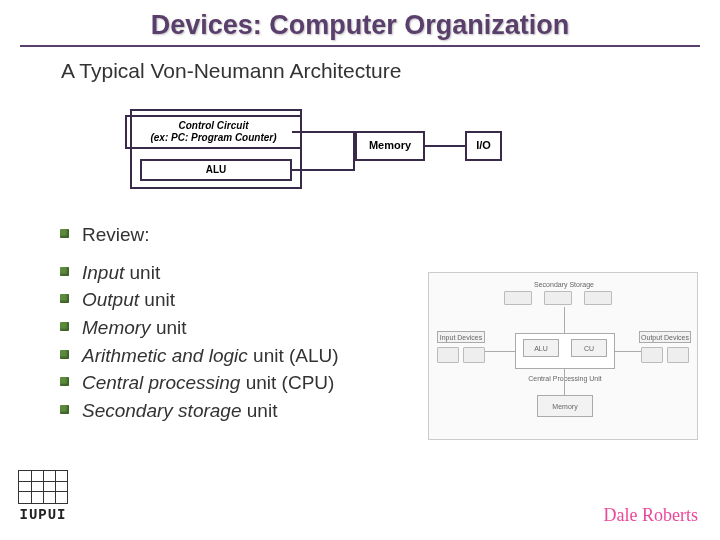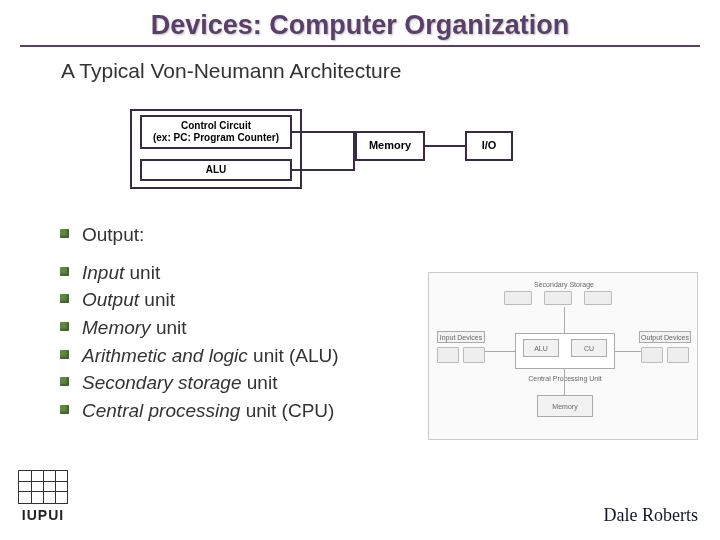--- a/index.html
+++ b/index.html
@@ -57,24 +57,24 @@
     position: absolute;
     border: 2px solid #3a2a4a;
     font-size: 10px;
     font-weight: bold;
     text-align: center;
     display: flex;
     flex-direction: column;
     justify-content: center;
     line-height: 1.2;
   }
-  .ctrl-box { left: 65px; top: 24px; width: 152px; height: 34px; }
+  .ctrl-box { left: 50px; top: 24px; width: 177px; height: 34px; font-style: italic; }
   .alu-box  { left: 65px; top: 68px; width: 152px; height: 22px; }
   .mem-box  { left: 280px; top: 40px; width: 70px; height: 30px; font-size: 11px; }
-  .io-box   { left: 390px; top: 40px; width: 48px; height: 30px; font-size: 11px; }
+  .io-box   { left: 390px; top: 40px; width: 37px; height: 30px; font-size: 11px; }
   .wire {
     position: absolute;
     background: #3a2a4a;
     height: 2px;
   }
   .bullets {
     margin: 10px 0 0 60px;
     list-style: none;
   }
   .bullets li {
@@ -136,34 +136,34 @@
     height: 34px;
     border: 1.5px solid #333;
     background:
       linear-gradient(#333,#333) 0 10px/100% 1px no-repeat,
       linear-gradient(#333,#333) 0 20px/100% 1px no-repeat,
       linear-gradient(#333,#333) 12px 0/1px 100% no-repeat,
       linear-gradient(#333,#333) 24px 0/1px 100% no-repeat,
       linear-gradient(#333,#333) 36px 0/1px 100% no-repeat;
   }
   .logo-text {
-    font-family: Liberation Sans, sans-serif;
+    font-family: Liberation Mono, monospace;
     font-weight: bold;
     font-size: 14px;
     letter-spacing: 1px;
     color: #222;
     text-align: center;
     margin-top: 3px;
   }
   .footer-name {
     position: absolute;
     right: 22px;
     bottom: 14px;
     font-size: 18px;
-    color: #0f172a;
+    color: #ec4899;
     font-family: Georgia, serif;
   }
 </style>
 </head>
 <body>
 
 <div class="slide-title">Devices: Computer Organization</div>
 <div class="title-underline"></div>
 <div class="subtitle">A Typical Von-Neumann Architecture</div>
 
@@ -176,28 +176,28 @@
   <div class="cpu-inner alu-box">ALU</div>
   <div class="cpu-inner mem-box">Memory</div>
   <div class="cpu-inner io-box">I/O</div>
   <div class="wire" style="left:217px;top:40px;width:63px"></div>
   <div class="wire" style="left:217px;top:78px;width:63px"></div>
   <div class="wire" style="left:278px;top:40px;width:2px;height:40px"></div>
   <div class="wire" style="left:350px;top:54px;width:40px"></div>
 </div>
 
 <ul class="bullets">
-  <li>Output:</li>
+  <li>Review:</li>
   <li class="spacer" style="list-style: none; visibility: hidden; height: 10px;"></li>
   <li><span class="italic">Input</span><span> unit</span></li>
   <li><span class="italic">Output</span><span> unit</span></li>
   <li><span class="italic">Memory</span><span> unit</span></li>
   <li><span class="italic">Arithmetic and logic</span><span> unit (ALU)</span></li>
+  <li><span class="italic">Central processing</span><span> unit (CPU)</span></li>
   <li><span class="italic">Secondary storage</span><span> unit</span></li>
-  <li><span class="italic">Central processing</span><span> unit (CPU)</span></li>
 </ul>
 
 <div class="side-image">
   <div class="si-box" style="left:95px;top:6px;width:80px;height:10px;border:none;background:none">Secondary Storage</div>
   <div class="si-dev" style="left:75px;top:18px;width:28px;height:14px"></div>
   <div class="si-dev" style="left:115px;top:18px;width:28px;height:14px"></div>
   <div class="si-dev" style="left:155px;top:18px;width:28px;height:14px"></div>
   <div class="si-box" style="left:8px;top:58px;width:48px;height:12px">Input Devices</div>
   <div class="si-dev" style="left:8px;top:74px;width:22px;height:16px"></div>
   <div class="si-dev" style="left:34px;top:74px;width:22px;height:16px"></div>

